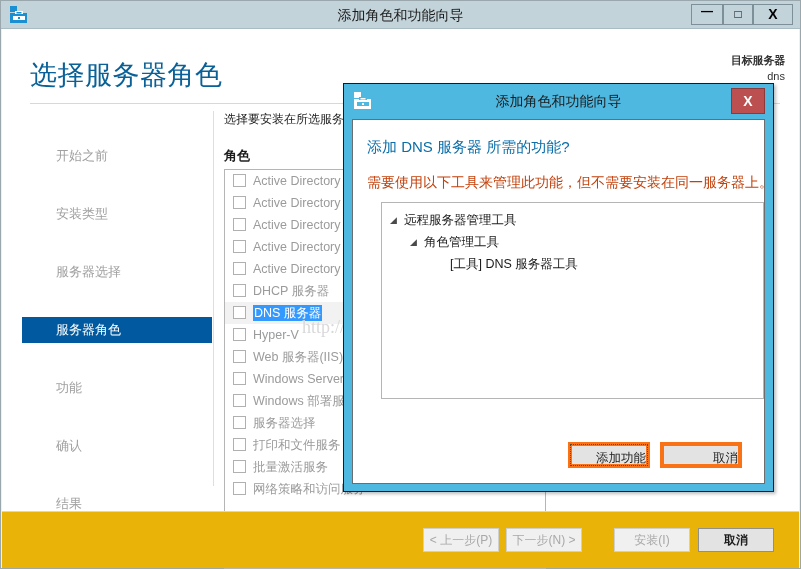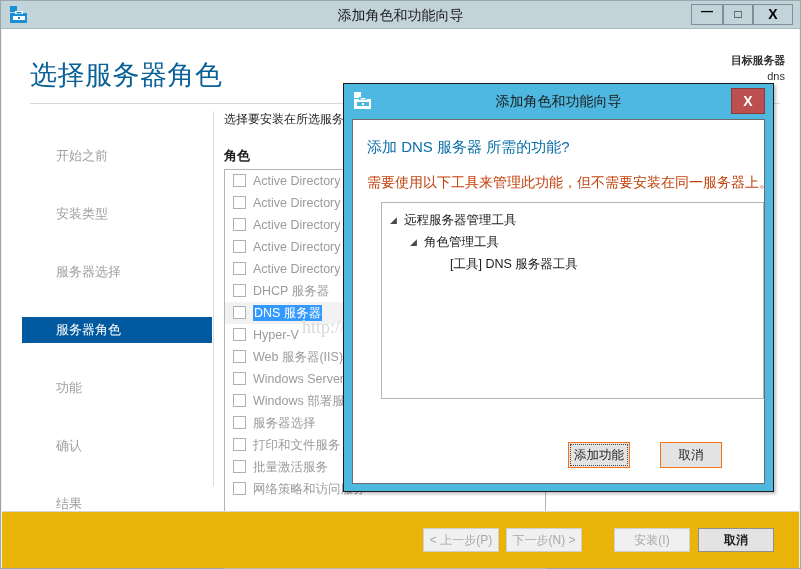--- a/index.html
+++ b/index.html
@@ -349,26 +349,26 @@
     content: "✓";
     position: absolute;
     left: 1px; top: -4px;
     font-size: 12px;
     color: #1b1b1b;
     line-height: 14px;
   }
   .dbtn {
     position: absolute;
     top: 322px;
-    width: 62px; height: 26px;
+    width: 82px; height: 26px;
     font-size: 12.5px;
-    text-align: center;
+    text-align: right;
     line-height: 24px;
     background: #e3e3e3;
-    border: 1px solid #f97316;
+    border: 4px solid #f97316;
     box-sizing: border-box;
     color: #1b1b1b;
     cursor: default;
   }
   #dlg-btn-add {
     left: 215px;
     outline: 1px dotted #4a4a4a;
     outline-offset: -3px;
   }
   #dlg-btn-cancel { left: 307px; }

